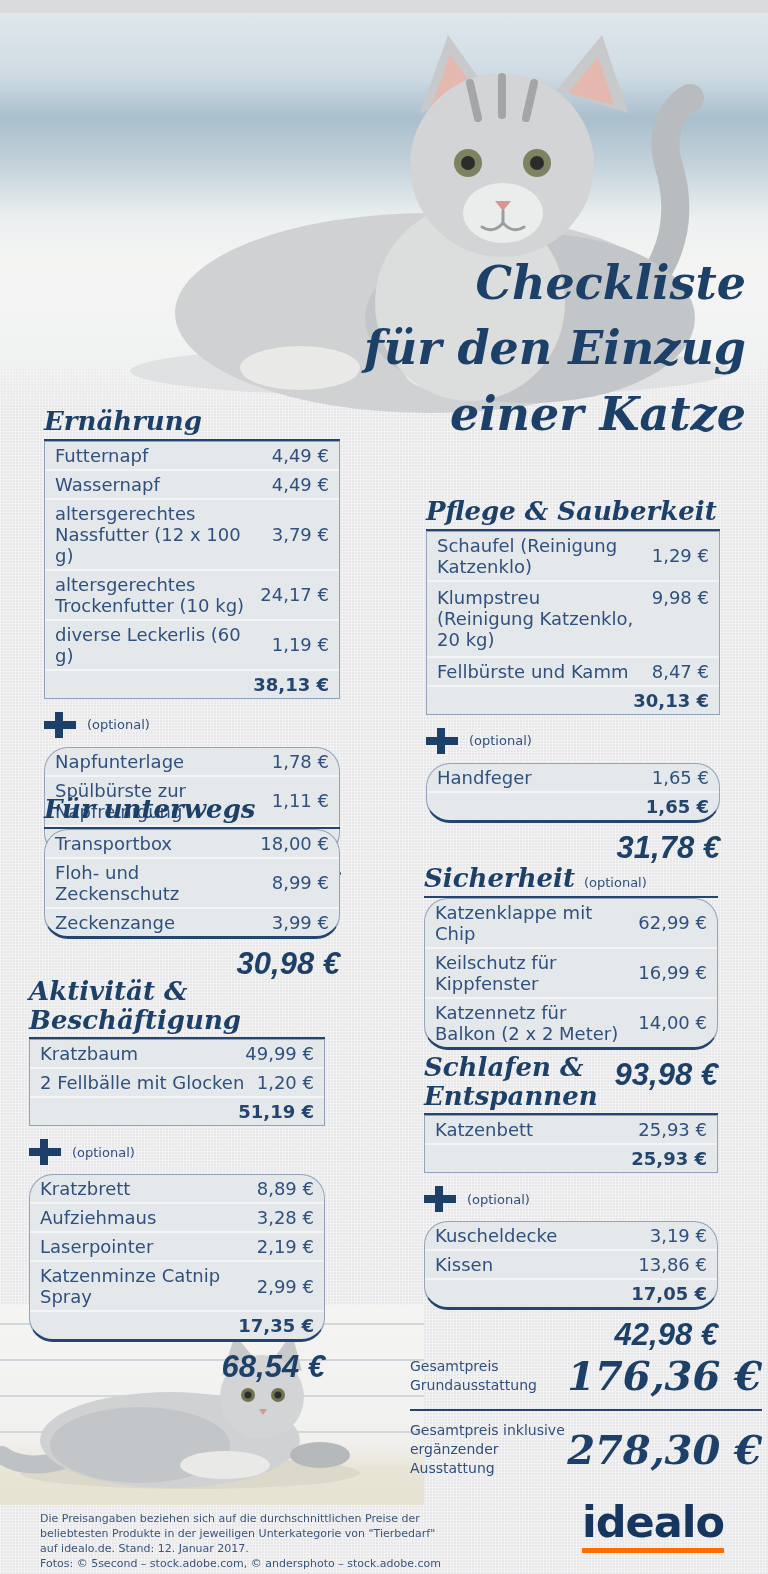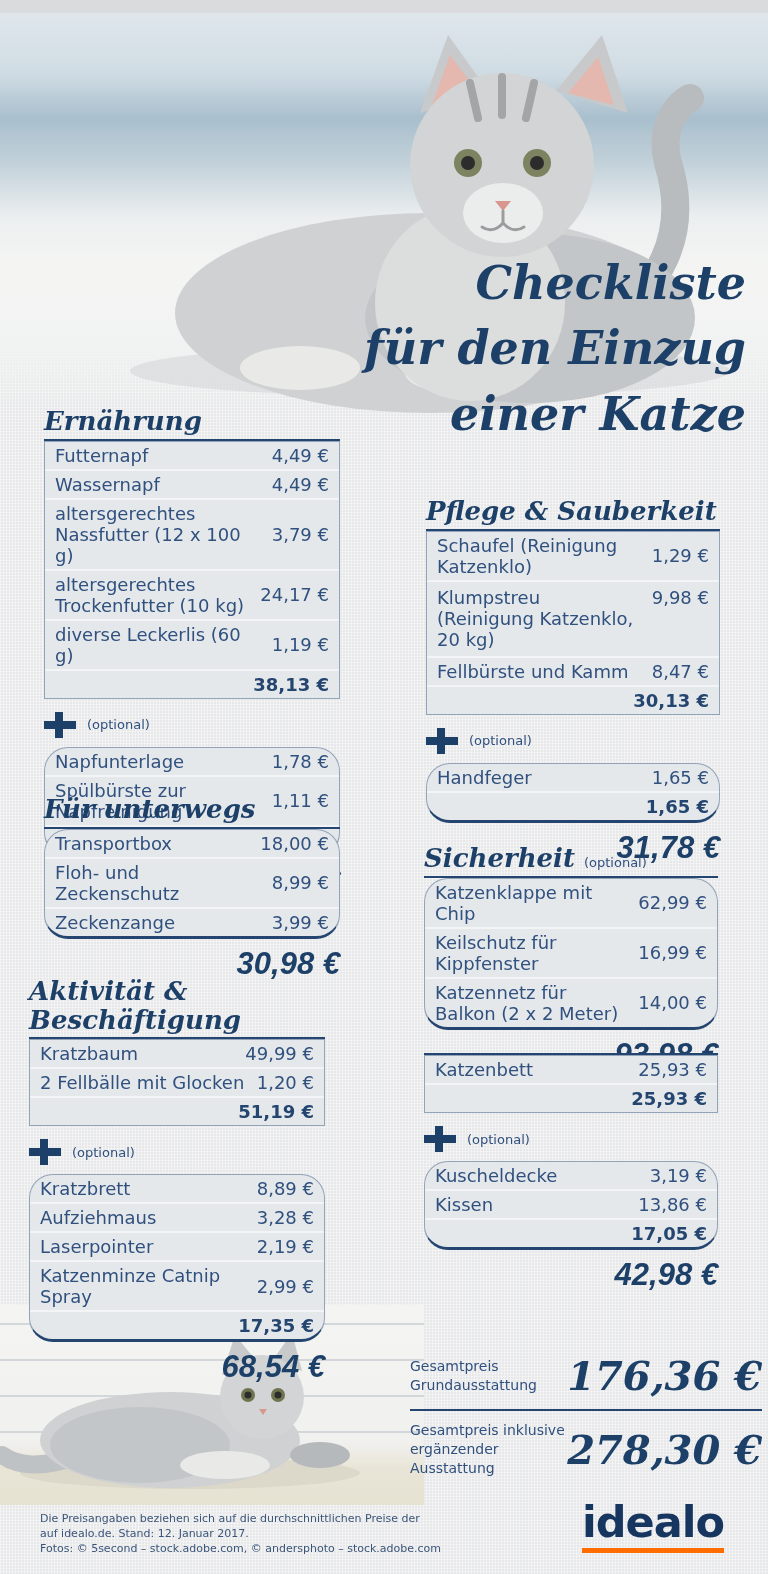--- a/index.html
+++ b/index.html
@@ -296,21 +296,21 @@
           <span>Handfeger</span>
           <span class="price">1,65 €</span>
         </div>
       <div class="row total">
           <span class="price">1,65 €</span>
         </div>
     </div>
     <div class="big-total">31,78 €</div>
   </div>
 
-  <div class="section" style="left:424px;top:831px;width:294px;">
+  <div class="section" style="left:424px;top:851px;width:294px;">
     <div class="sec-title">
       <span>Sicherheit</span>
       <span class="opt-suffix">(optional)</span>
     </div>
     <div class="sec-rule"></div>
     <div class="tbl grand">
       <div class="row">
           <span>Katzenklappe mit Chip</span>
           <span class="price">62,99 €</span>
         </div>
@@ -320,20 +320,23 @@
         </div>
       <div class="row">
           <span>Katzennetz für Balkon (2 x 2 Meter)</span>
           <span class="price">14,00 €</span>
         </div>
     </div>
     <div class="big-total">93,98 €</div>
   </div>
 
   <div class="section" style="left:424px;top:1040px;width:294px;">
+    <div class="sec-title">
+        <span>Schlafen &amp; Entspannen</span>
+      </div>
     <div class="sec-rule"></div>
     <div class="tbl">
       <div class="row">
           <span>Katzenbett</span>
           <span class="price">25,93 €</span>
         </div>
       <div class="row total">
           <span class="price">25,93 €</span>
         </div>
     </div>
@@ -370,20 +373,21 @@
       <div class="sum-label">
         <span>Gesamtpreis inklusive</span>
         <span>ergänzender Ausstattung</span>
       </div>
       <div class="sum-value">278,30 €</div>
     </div>
   </div>
 
   <div class="foot-note">
     <div>Die Preisangaben beziehen sich auf die durchschnittlichen Preise der</div>
+    <div>beliebtesten Produkte in der jeweiligen Unterkategorie von "Tierbedarf"</div>
     <div>auf idealo.de. Stand: 12. Januar 2017.</div>
     <div>Fotos: © 5second – stock.adobe.com, © andersphoto – stock.adobe.com</div>
   </div>
   <div class="logo">
     <div class="logo-text">idealo</div>
     <div class="logo-bar"></div>
   </div>
 
 </div>
 

